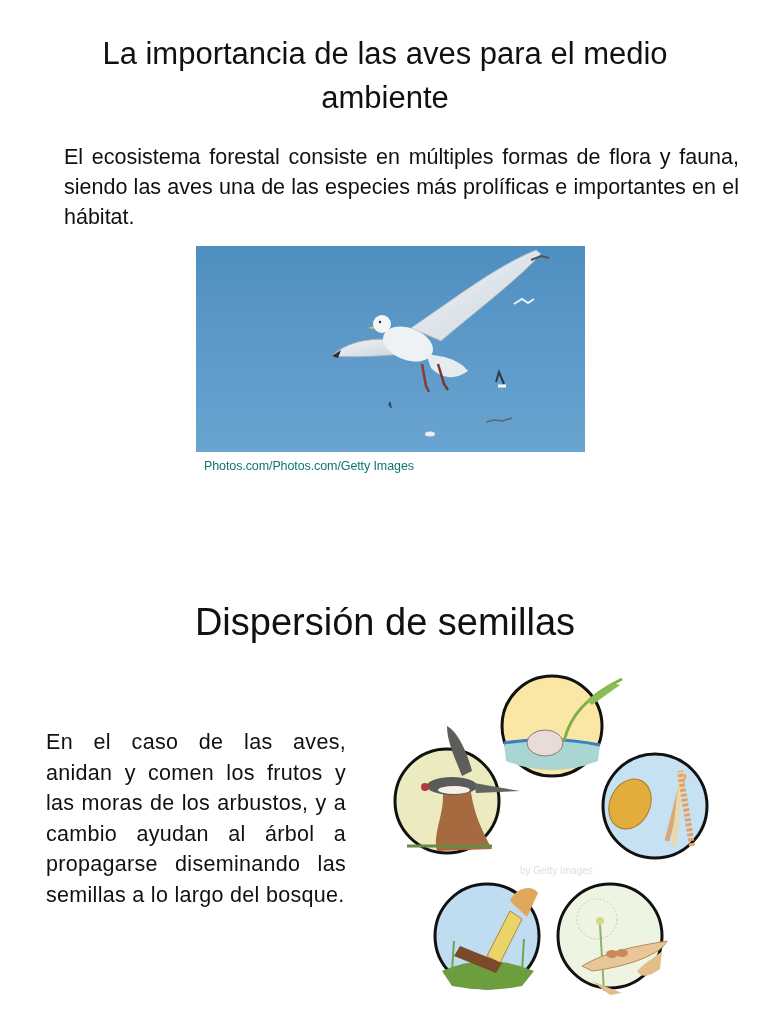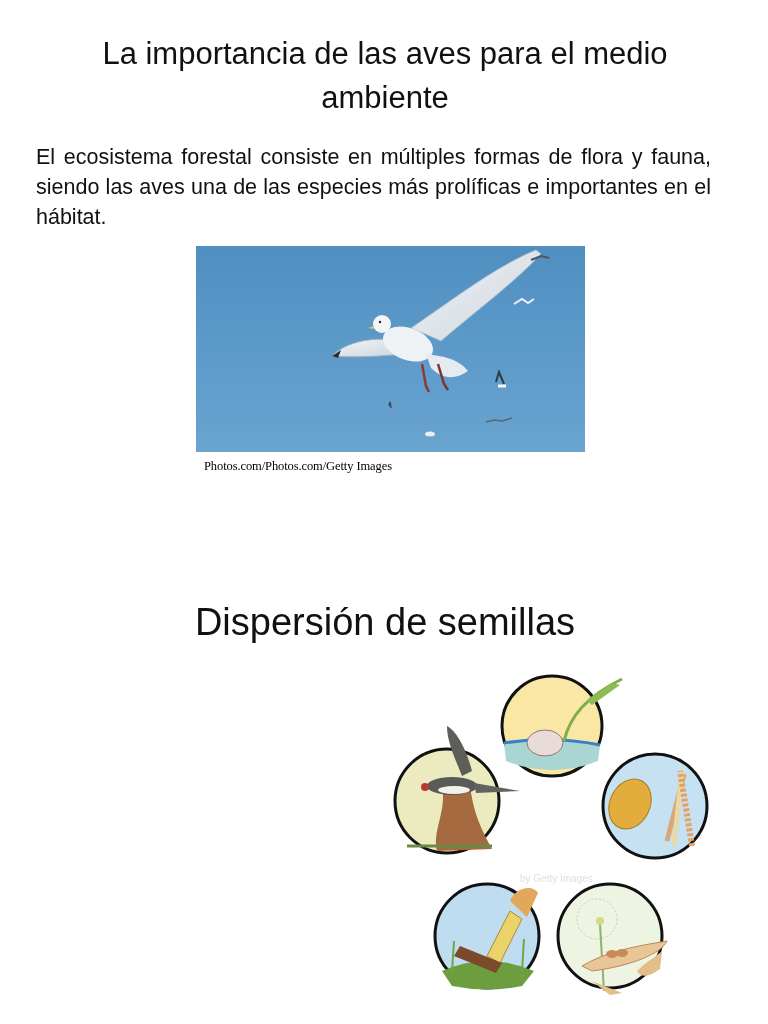--- a/index.html
+++ b/index.html
@@ -31,21 +31,21 @@
       width: 690px;
       text-align: center;
       font-size: 31px;
       line-height: 44px;
       color: #111;
       margin: 0;
       font-weight: normal;
     }
     .body-1 {
       position: absolute;
-      left: 36px;
+      left: 64px;
       top: 142px;
       width: 675px;
       font-size: 21.5px;
       line-height: 30px;
       text-align: justify;
       margin: 0;
     }
     .photo {
       position: absolute;
       left: 196px;
@@ -54,22 +54,22 @@
       height: 206px;
       background: linear-gradient(180deg, #4f8fc0 0%, #5b99c9 45%, #6aa4d0 100%);
       overflow: hidden;
     }
     .photo svg { display: block; }
     .credit {
       position: absolute;
       left: 204px;
       top: 459px;
       font-size: 12.5px;
-      font-family: Liberation Serif, serif;
-      color: #000000;
+      font-family: Liberation Sans, sans-serif;
+      color: #0f766e;
       letter-spacing: -0.1px;
     }
 
     .title-2 {
       position: absolute;
       left: 40px;
       top: 66px;
       width: 690px;
       text-align: center;
       font-size: 38px;
@@ -105,21 +105,20 @@
       font-weight: bold;
       color: rgba(220,220,220,0.45);
       letter-spacing: 1px;
     }
     .watermark-sub {
       position: absolute;
       left: 128px;
       top: 194px;
       font-size: 10px;
       color: rgba(200,200,200,0.6);
-      margin-top: 8px;
     }
   </style>
 </head>
 <body>
 
 <section class="slide slide-1">
   <h1 class="title-1">La importancia de las aves para el medio ambiente</h1>
   <p class="body-1">El ecosistema forestal consiste en múltiples formas de flora y fauna, siendo las aves una de las especies más prolíficas e importantes en el hábitat.</p>
 
   <div class="photo">
@@ -155,20 +154,21 @@
       <path d="M193 160 l 1 -4 l 1 6" stroke="#3a4550" stroke-width="1.5" fill="none"></path>
       <ellipse cx="234" cy="188" rx="5" ry="2.5" fill="#e8eef3"></ellipse>
       <path d="M290 176 l 8 -2 l 8 1 l 10 -3" stroke="#5a6874" stroke-width="1.5" fill="none"></path>
     </svg>
   </div>
   <div class="credit">Photos.com/Photos.com/Getty Images</div>
 </section>
 
 <section class="slide slide-2">
   <h1 class="title-2">Dispersión de semillas</h1>
+  <p class="body-2">En el caso de las aves, anidan y comen los frutos y las moras de los arbustos, y a cambio ayudan al árbol a propagarse diseminando las semillas a lo largo del bosque.</p>
 
   <div class="illustration">
     <svg width="330" height="324" viewBox="0 0 330 324">
 
       <g>
         <circle cx="55" cy="130" r="52" fill="#ecebc0" stroke="#111" stroke-width="3"></circle>
         <path d="M45 180 C 40 160, 55 140, 50 115 L 78 112 C 80 140, 90 160, 100 178 Z" fill="#a56a3f"></path>
         <path d="M15 175 L 100 175" stroke="#6b8a45" stroke-width="3"></path>
         <path d="M55 55 C 65 60, 75 80, 80 100 L 70 105 C 62 85, 55 70, 55 55 Z" fill="#5d5d5a"></path>
         <ellipse cx="60" cy="115" rx="25" ry="9" fill="#5a5a58"></ellipse>

